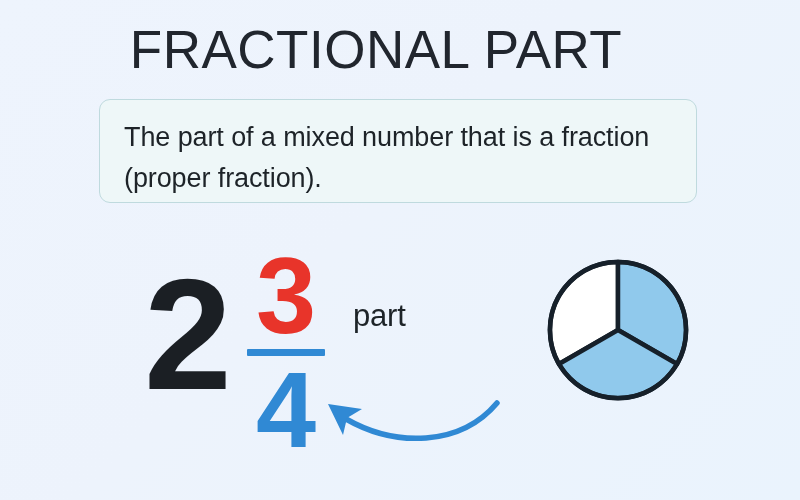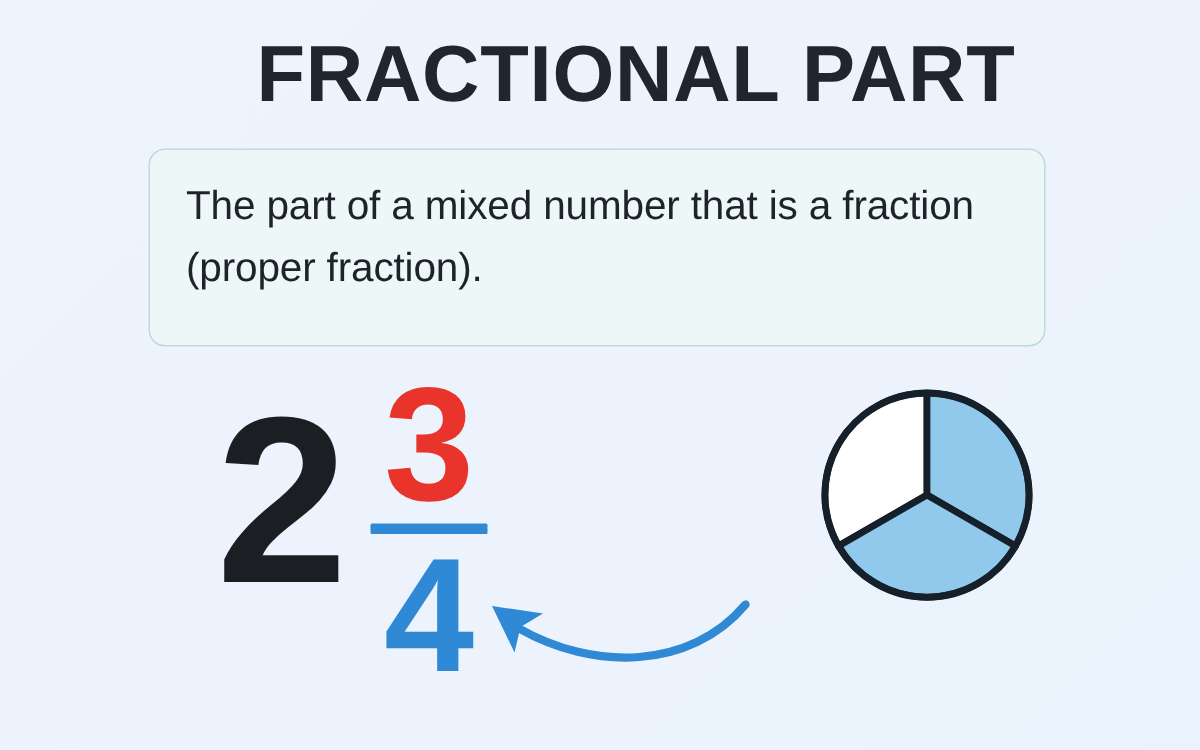--- a/index.html
+++ b/index.html
@@ -23,35 +23,34 @@
 
   
   #title {
     position: absolute;
     left: 0;
     top: 22px;
     width: 752px;
     text-align: center;
     font-family: "Liberation Sans", sans-serif;
     font-size: 53px;
-    font-weight: bold;
+    font-weight: normal;
     letter-spacing: 0.5px;
     color: #21262e;
     line-height: 1.05;
     white-space: nowrap;
-    padding-left: 48px;
   }
 
   
   #definition-box {
     position: absolute;
     left: 99px;
     top: 99px;
     width: 598px;
-    height: 132px;
+    height: 104px;
     box-sizing: border-box;
     border: 1.6px solid #bfdade;
     border-radius: 11px;
     background: #eef7f8;
     padding: 17px 24px 0 24px;
   }
   #definition-text {
     font-family: "Liberation Sans", sans-serif;
     font-size: 27px;
     line-height: 41px;
@@ -155,20 +154,21 @@
   <div id="mixed-number">
     <div id="whole-number">2</div>
     <div id="fraction">
       <span id="numerator">3</span>
       <div id="fraction-bar"></div>
       <span id="denominator">4</span>
     </div>
   </div>
 
   <div id="callout-label">
+    <span>part</span>
   </div>
 
   <svg id="callout-arrow" viewBox="0 0 210 70">
     <path d="M 187 18 C 150 62, 85 62, 36 34" fill="none" stroke="#3089d4" stroke-width="5.5" stroke-linecap="round"></path>
     <path d="M 18 19 L 52 24 L 37 33 L 33 50 Z" fill="#3089d4"></path>
   </svg>
 
   <svg id="pie-diagram" viewBox="0 0 156 156">
 
     <path d="M 78 78 L 78 10 A 68 68 0 0 0 19 112 Z" fill="#ffffff" stroke="#16202a" stroke-width="4.5" stroke-linejoin="round"></path>

